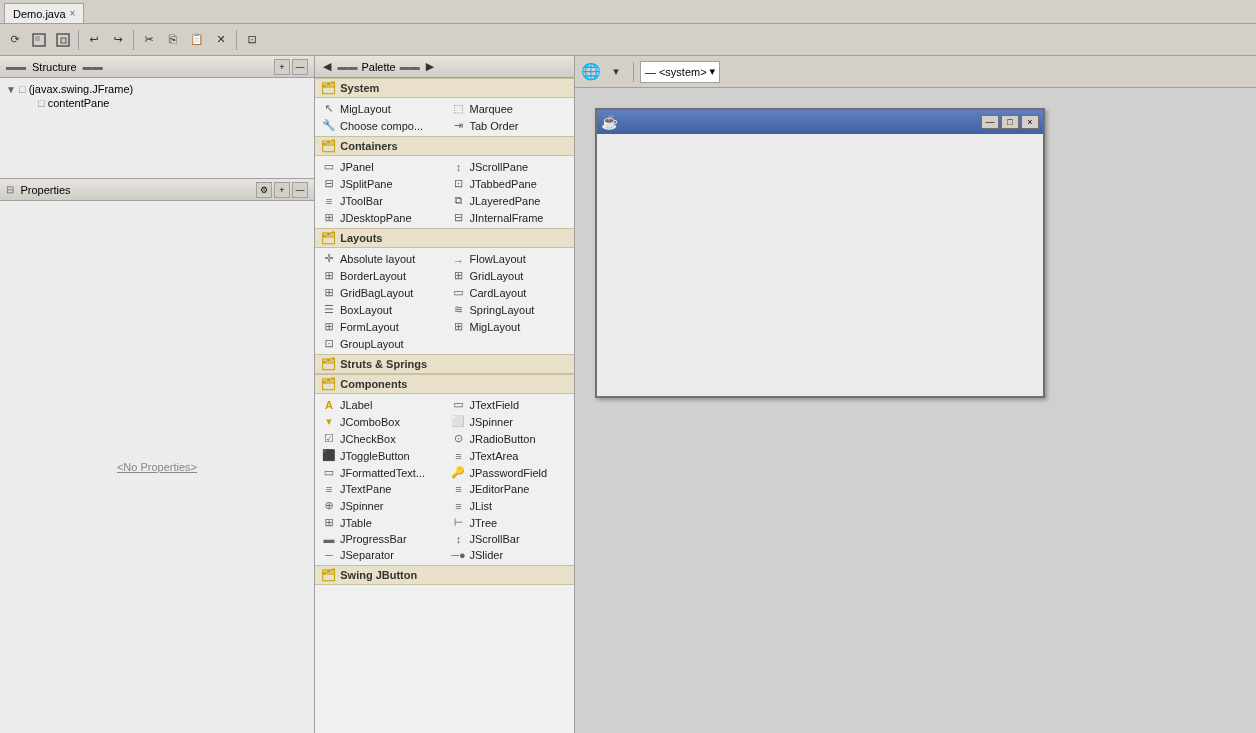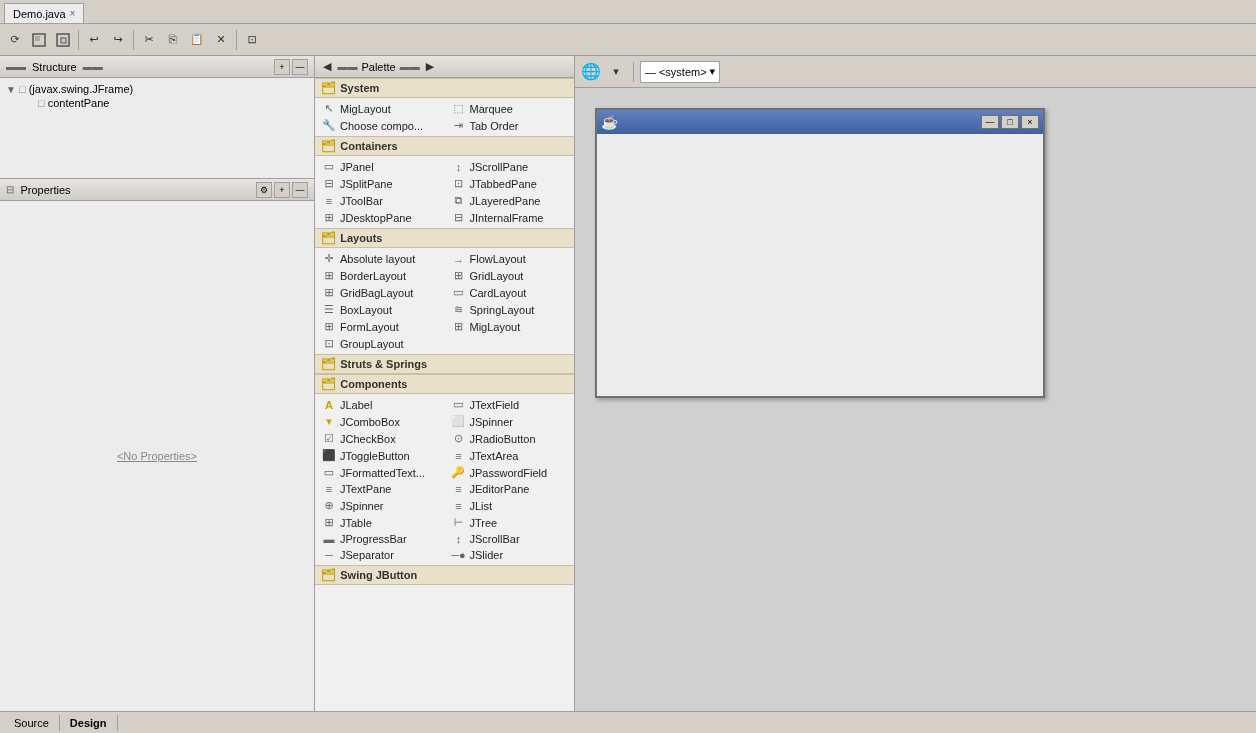--- a/index.html
+++ b/index.html
@@ -634,18 +634,14 @@
             </div>
           </div>
           <div class="swing-content"></div>
         </div>
       </div>
 
     </div>
 
   </div>
 
-  <div class="bottom-tabs">
-    <div class="bottom-tab">Source</div>
-    <div class="bottom-tab active">Design</div>
-  </div>
 
 </div>
 
 </body></html>

